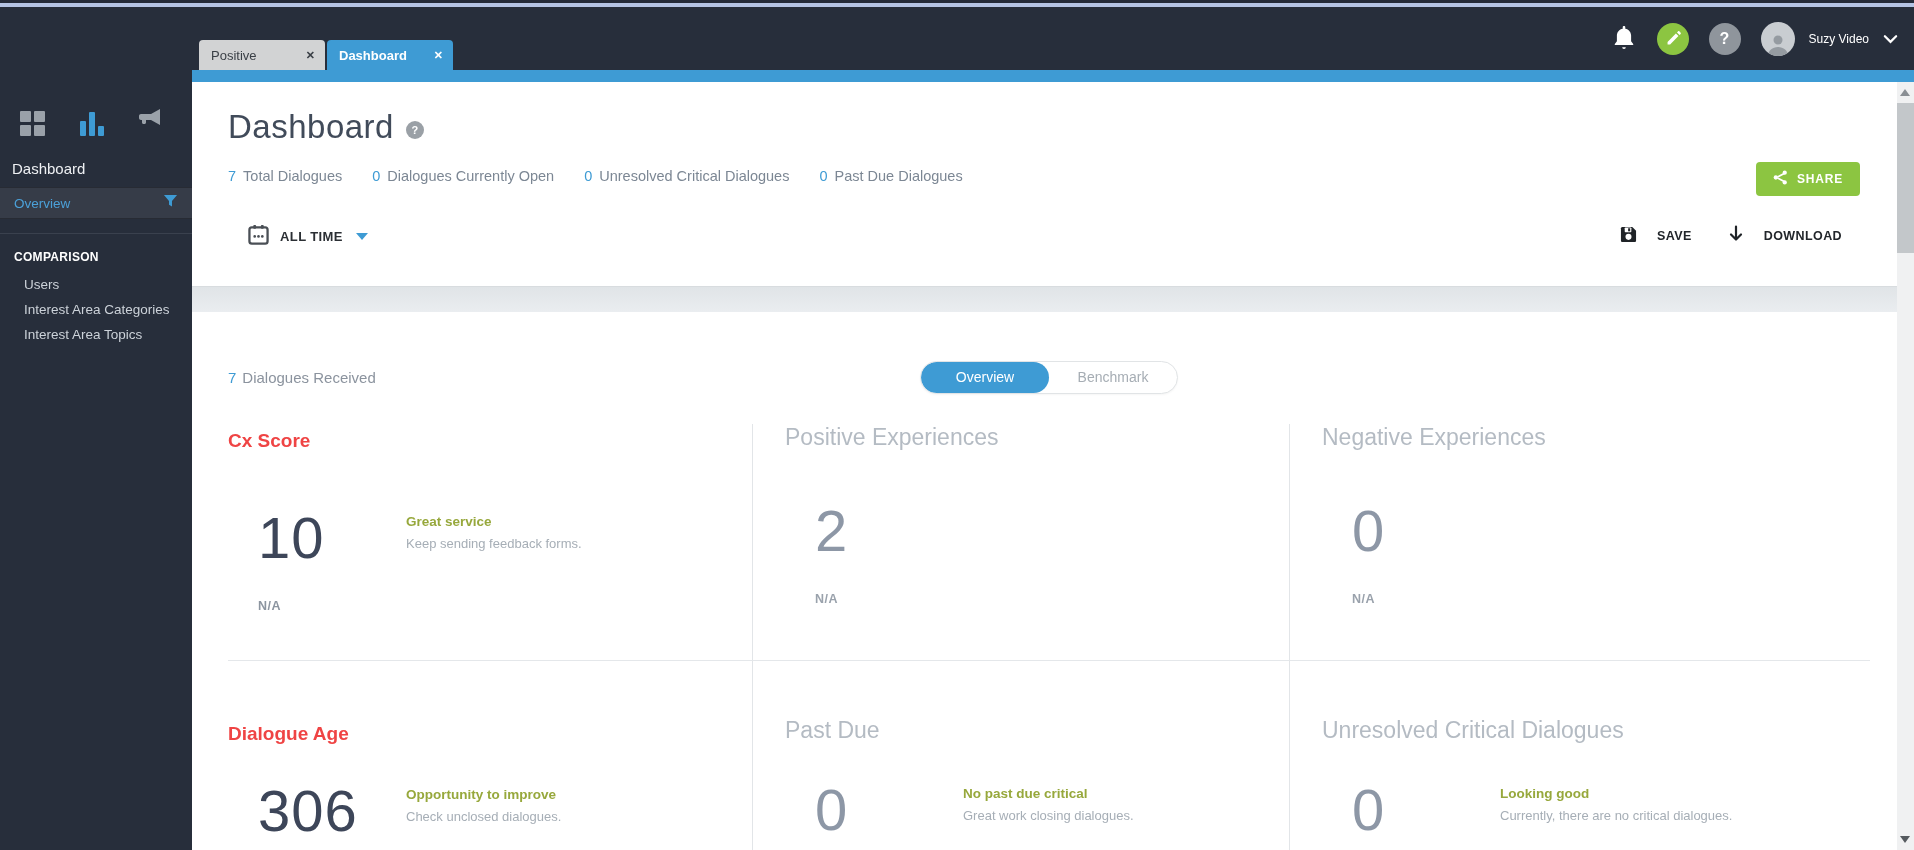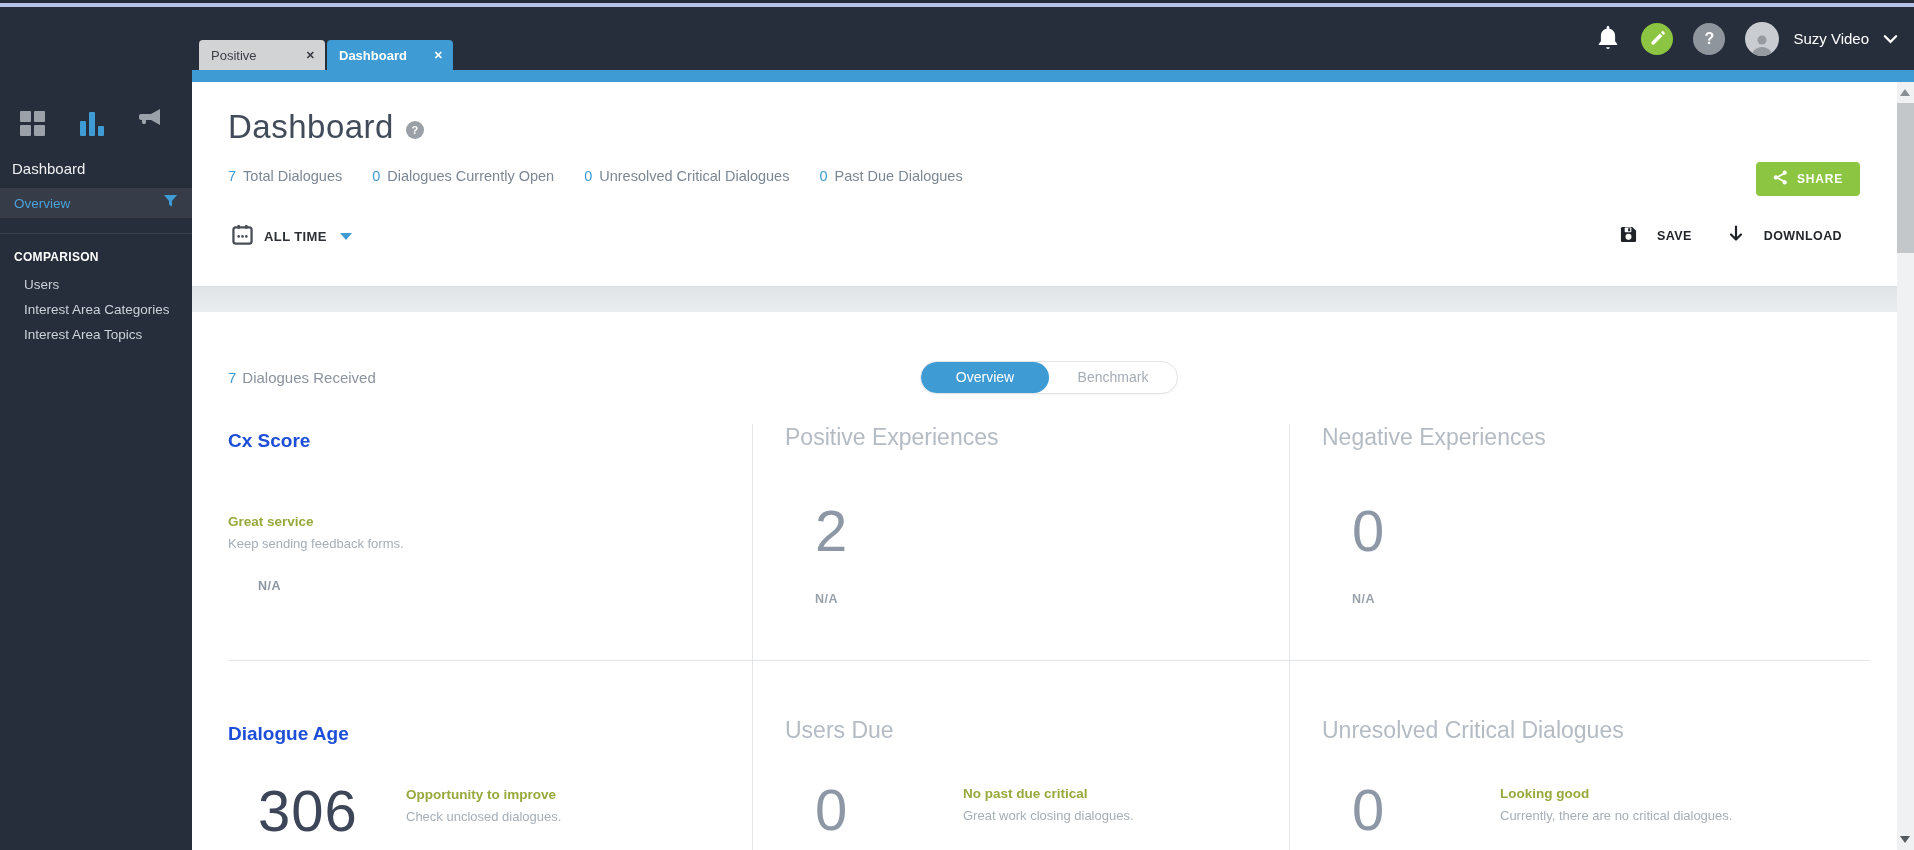--- a/index.html
+++ b/index.html
@@ -27,21 +27,21 @@
   .tab--active { background:#3e9bd4; color:#fff; font-weight:bold; }
   .tab-close { font-size:11px; font-weight:bold; margin-left:16px; line-height:1; }
 
   .header-right { position:absolute; right:16px; top:0; height:63px; display:flex; align-items:center; gap:20px; }
   .icon-bell svg { display:block; }
   .circle-btn { width:32px; height:32px; border-radius:50%; display:flex; align-items:center; justify-content:center; }
   .circle-btn--green { background:#8cc541; }
   .circle-btn--gray { background:#8f959c; color:#fff; font-weight:bold; font-size:16px; }
   .avatar { width:34px; height:34px; border-radius:50%; background:#c9cdd1; overflow:hidden;
     display:flex; align-items:flex-end; justify-content:center; }
-  .user-name { color:#fff; font-size:15px; margin-left:-6px; }
+  .user-name { color:#fff; font-size:12px; margin-left:-6px; }
   .chev { margin-left:-6px; }
 
   
   .sidebar { position:absolute; top:70px; left:0; width:192px; bottom:0; background:#272e3b; color:#d5dae0; z-index:3; }
   .side-icons { display:flex; align-items:flex-end; justify-content:space-between; padding:28px 28px 0 20px; height:66px; }
   .grid-icon { display:grid; grid-template-columns:11px 11px; grid-template-rows:11px 11px; gap:3px; }
   .grid-icon div { background:#9aa1a9; border-radius:1px; }
   .bars-icon { display:flex; align-items:flex-end; gap:3px; height:24px; }
   .bars-icon div { width:6px; background:#3e9bd4; border-radius:1px; }
   .side-title { color:#eef0f3; font-size:15px; padding:24px 0 10px 12px; }
@@ -67,21 +67,21 @@
   .stat { display:flex; gap:7px; align-items:baseline; }
   .stat-value { color:#3e9bd4; }
   .stat-label { color:#7c8794; }
 
   .share-btn { position:absolute; top:92px; right:54px; width:104px; height:34px; background:#8cc541;
     border:none; border-radius:4px; color:#fff; font-weight:bold; font-size:12px; letter-spacing:.8px;
     display:flex; align-items:center; justify-content:center; gap:9px; cursor:pointer;
     font-family:"Liberation Sans", sans-serif; }
 
   .filter-row { display:flex; align-items:center; justify-content:space-between; margin-top:38px; height:28px; }
-  .time-filter { display:flex; align-items:center; gap:11px; margin-left:4px; cursor:pointer; }
+  .time-filter { display:flex; align-items:center; gap:11px; margin-left:20px; cursor:pointer; }
   .time-filter-label { font-size:13px; font-weight:bold; color:#2b2f34; letter-spacing:.4px; }
   .caret-down { width:0; height:0; border-left:6px solid transparent; border-right:6px solid transparent;
     border-top:7px solid #3e9bd4; margin-left:2px; }
   .file-actions { display:flex; align-items:center; gap:36px; margin-right:28px; }
   .file-action { display:flex; align-items:center; gap:20px; cursor:pointer; }
   .file-action-label { font-size:12.5px; font-weight:bold; color:#22262b; letter-spacing:.4px; }
 
   .band { margin-top:36px; height:26px; background:linear-gradient(#e0e4e7,#eaedf0);
     border-top:1px solid #d8dcdf; }
 
@@ -99,21 +99,21 @@
 
   .cards-row { display:flex; margin-top:30px; }
   .col { position:relative; }
   .col-1 { width:525px; border-right:1px solid #e2e5e8; }
   .col-2 { width:537px; padding-left:32px; border-right:1px solid #e2e5e8; }
   .col-3 { flex:1; padding-left:32px; }
   .row1 .col { height:237px; border-bottom:1px solid #e4e7ea; }
   .row2 { margin-top:0; }
   .row2 .col { padding-top:56px; height:220px; border-right-color:#e2e5e8; }
 
-  .card-title--em { font-size:19px; font-weight:bold; color:#1d4ed8; padding-top:6px; }
+  .card-title--em { font-size:19px; font-weight:bold; color:#ef4444; padding-top:6px; }
   .card-title--muted { font-size:23px; font-weight:300; color:#b4bbc3; }
   .value-row { display:flex; margin-top:52px; }
   .row2 .value-row { margin-top:32px; }
   .big-number { min-width:148px; margin-left:30px; font-size:58px; font-weight:300; letter-spacing:1px; }
   .big-number--em { color:#3d4659; }
   .big-number--muted { color:#8d97a6; }
   .status-block { margin-top:10px; }
   .status-title { font-size:13.5px; font-weight:bold; color:#97a83c; }
   .status-desc { font-size:13px; color:#a6aeb6; margin-top:7px; }
   .footnote { margin-left:30px; margin-top:28px; font-size:12.5px; font-weight:bold; letter-spacing:.5px; }
@@ -309,20 +309,21 @@
       <div class="toggle">
         <button class="toggle-btn toggle-btn--active">Overview</button>
         <button class="toggle-btn toggle-btn--inactive">Benchmark</button>
       </div>
     </div>
 
     <div class="cards-row row1">
       <div class="col col-1">
         <div class="card-title--em">Cx Score</div>
         <div class="value-row">
+          <div class="big-number big-number--em">10</div>
           <div class="status-block">
             <div class="status-title">Great service</div>
             <div class="status-desc">Keep sending feedback forms.</div>
           </div>
         </div>
         <div class="footnote footnote--em">N/A</div>
       </div>
 
       <div class="col col-2">
         <div class="card-title--muted">Positive Experiences</div>
@@ -347,21 +348,21 @@
         <div class="value-row">
           <div class="big-number big-number--em">306</div>
           <div class="status-block">
             <div class="status-title">Opportunity to improve</div>
             <div class="status-desc">Check unclosed dialogues.</div>
           </div>
         </div>
       </div>
 
       <div class="col col-2">
-        <div class="card-title--muted">Users Due</div>
+        <div class="card-title--muted">Past Due</div>
         <div class="value-row">
           <div class="big-number big-number--muted">0</div>
           <div class="status-block">
             <div class="status-title">No past due critical</div>
             <div class="status-desc">Great work closing dialogues.</div>
           </div>
         </div>
       </div>
 
       <div class="col col-3">

